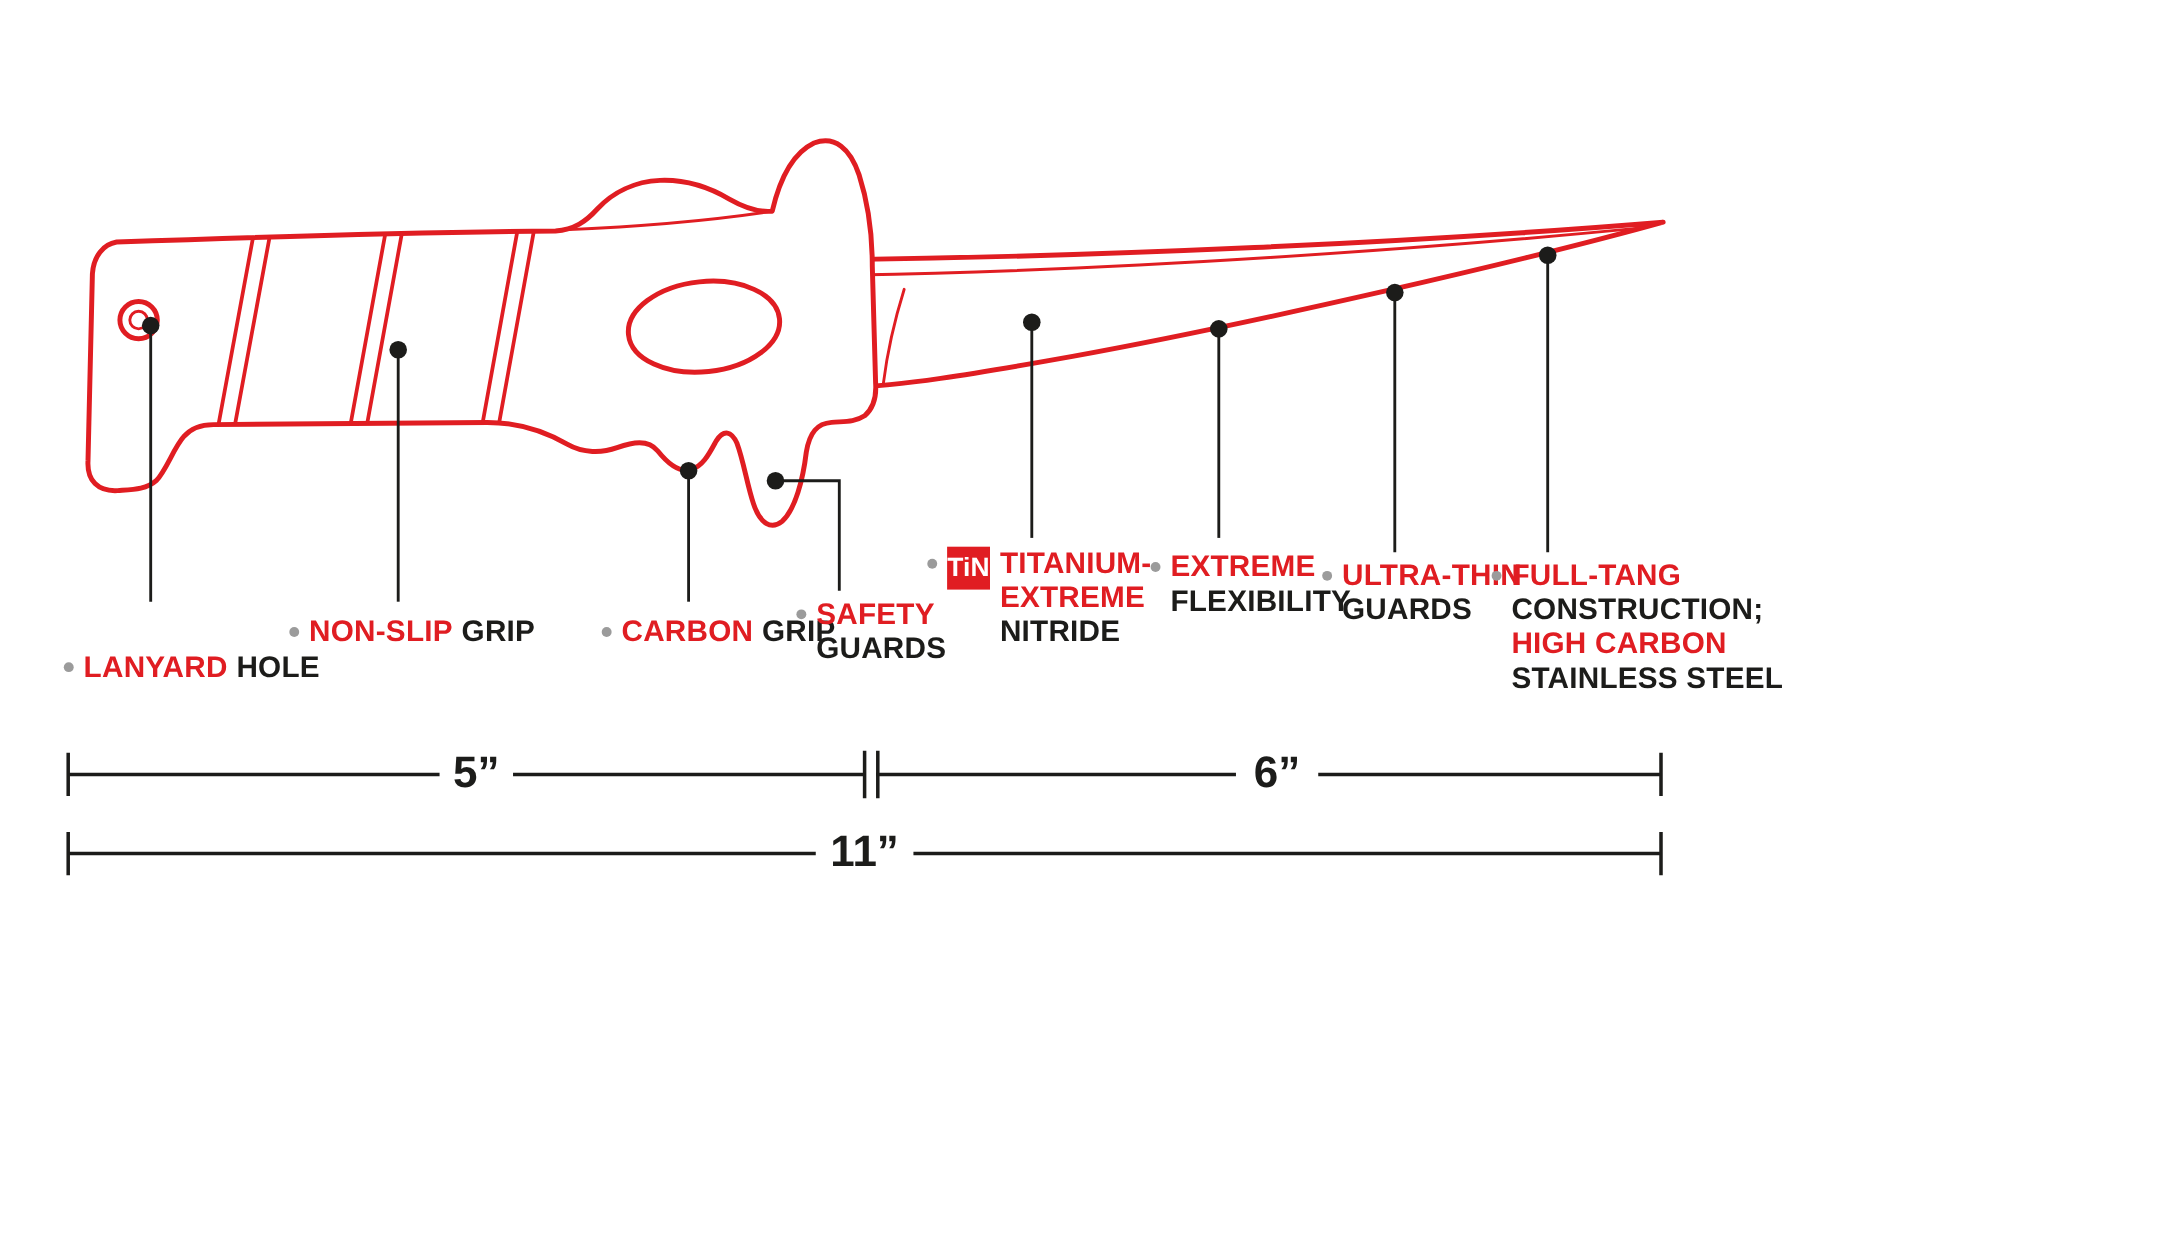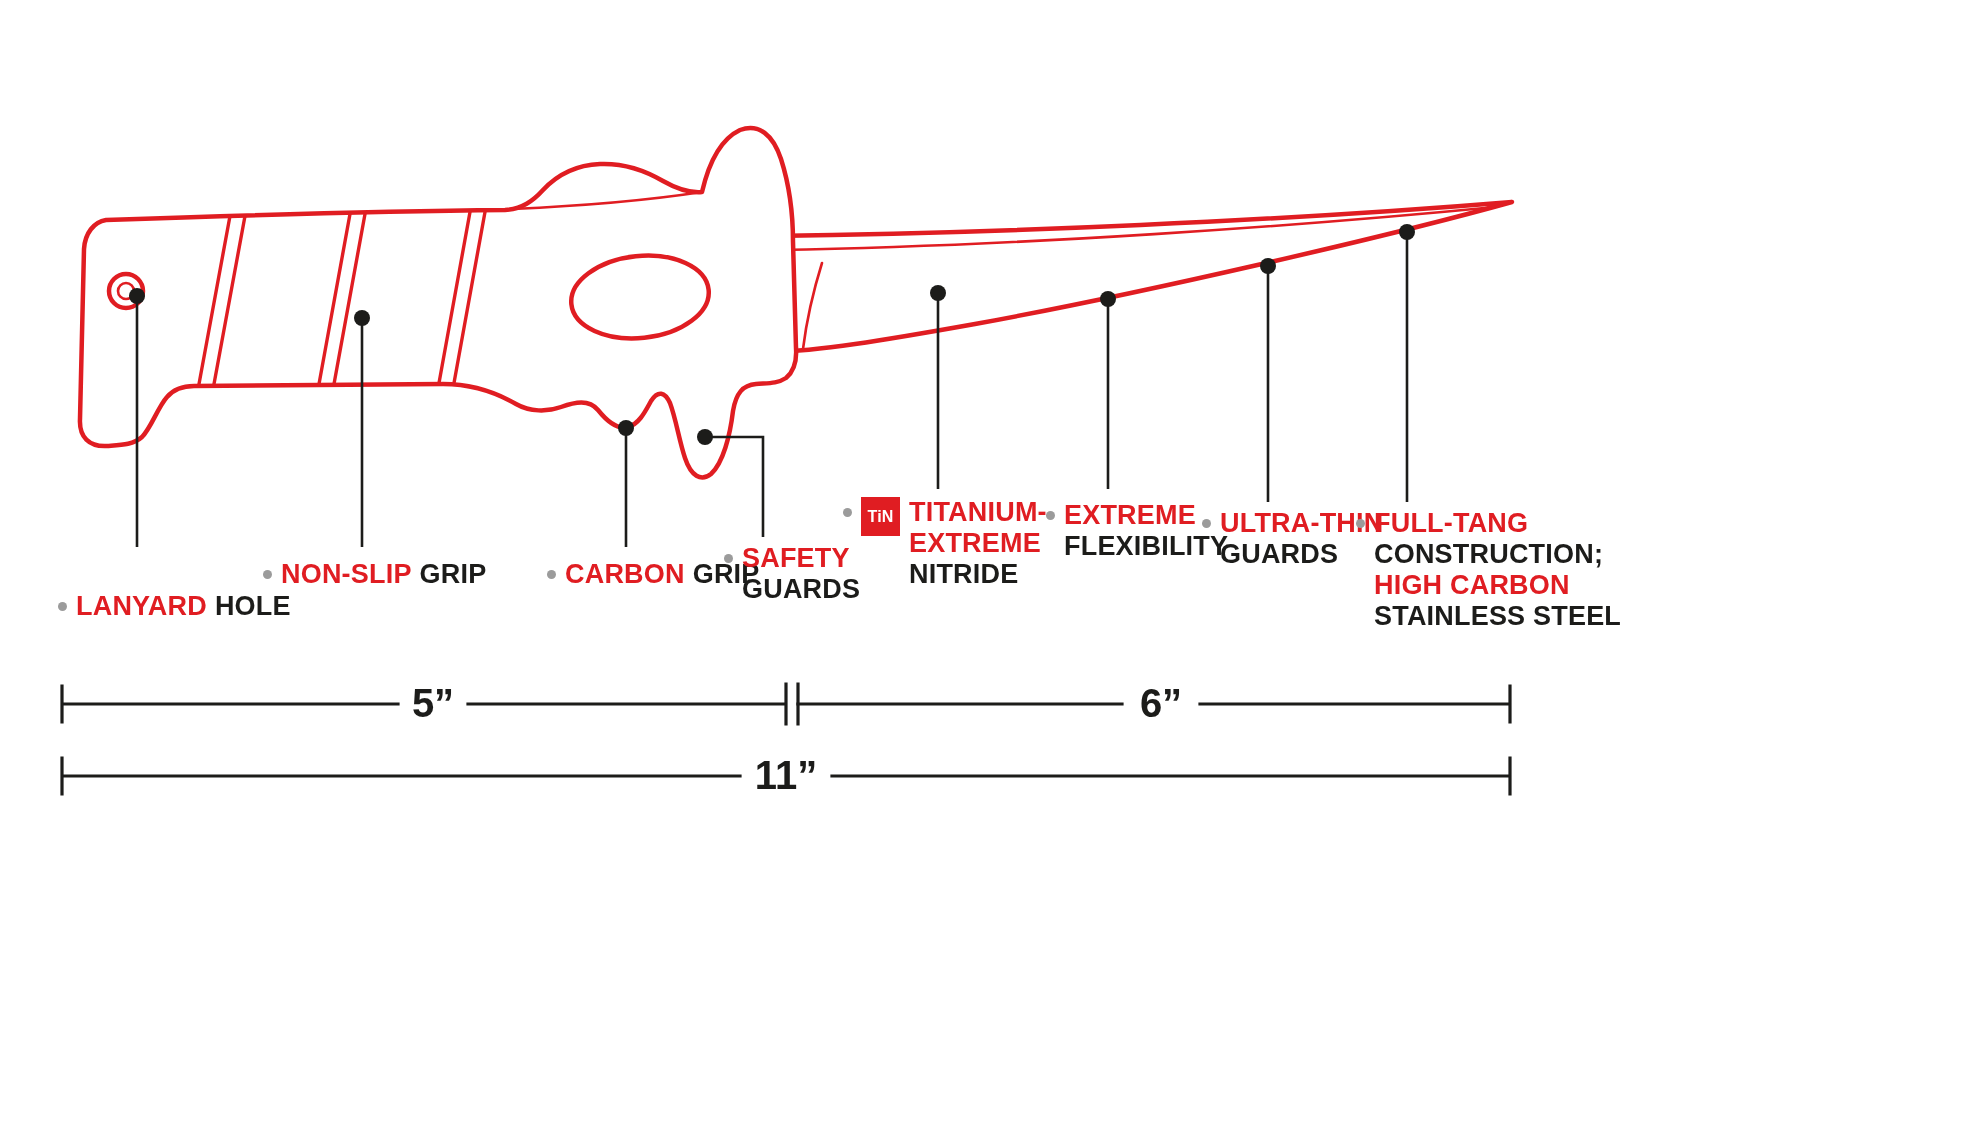--- a/index.html
+++ b/index.html
@@ -22,21 +22,21 @@
   .dot{fill:var(--ink);}
   .dim{stroke:var(--ink);stroke-width:3.2;fill:none;stroke-linecap:square;}
 
   
   .callout{position:absolute;display:flex;align-items:flex-start;font-weight:700;font-size:27px;line-height:31px;letter-spacing:.2px;}
   .bullet{width:9px;height:9px;border-radius:50%;background:var(--bullet);margin-top:11px;margin-right:9px;flex:none;}
   .lines{display:flex;flex-direction:column;}
   .line{display:flex;gap:8px;white-space:nowrap;}
   .c-red{color:var(--accent);}
   .c-ink{color:var(--ink);}
-  .tin-badge{width:39px;height:39px;background:var(--accent);color:#ffffff;display:flex;align-items:center;justify-content:center;font-size:16px;font-weight:700;margin-right:9px;flex:none;}
+  .tin-badge{width:39px;height:39px;background:var(--accent);color:#ffffff;display:flex;align-items:center;justify-content:center;font-size:24px;font-weight:700;margin-right:9px;flex:none;}
   .dim-text{position:absolute;transform:translate(-50%,-50%);font-size:40px;font-weight:700;color:var(--ink);white-space:nowrap;}
 </style>
 </head>
 <body>
 
 <div class="stage">
 
   <svg class="art" width="1961" height="1140" viewBox="0 0 1961 1140">
     <defs>
       <pattern id="scales" width="160" height="130" patternUnits="userSpaceOnUse">

